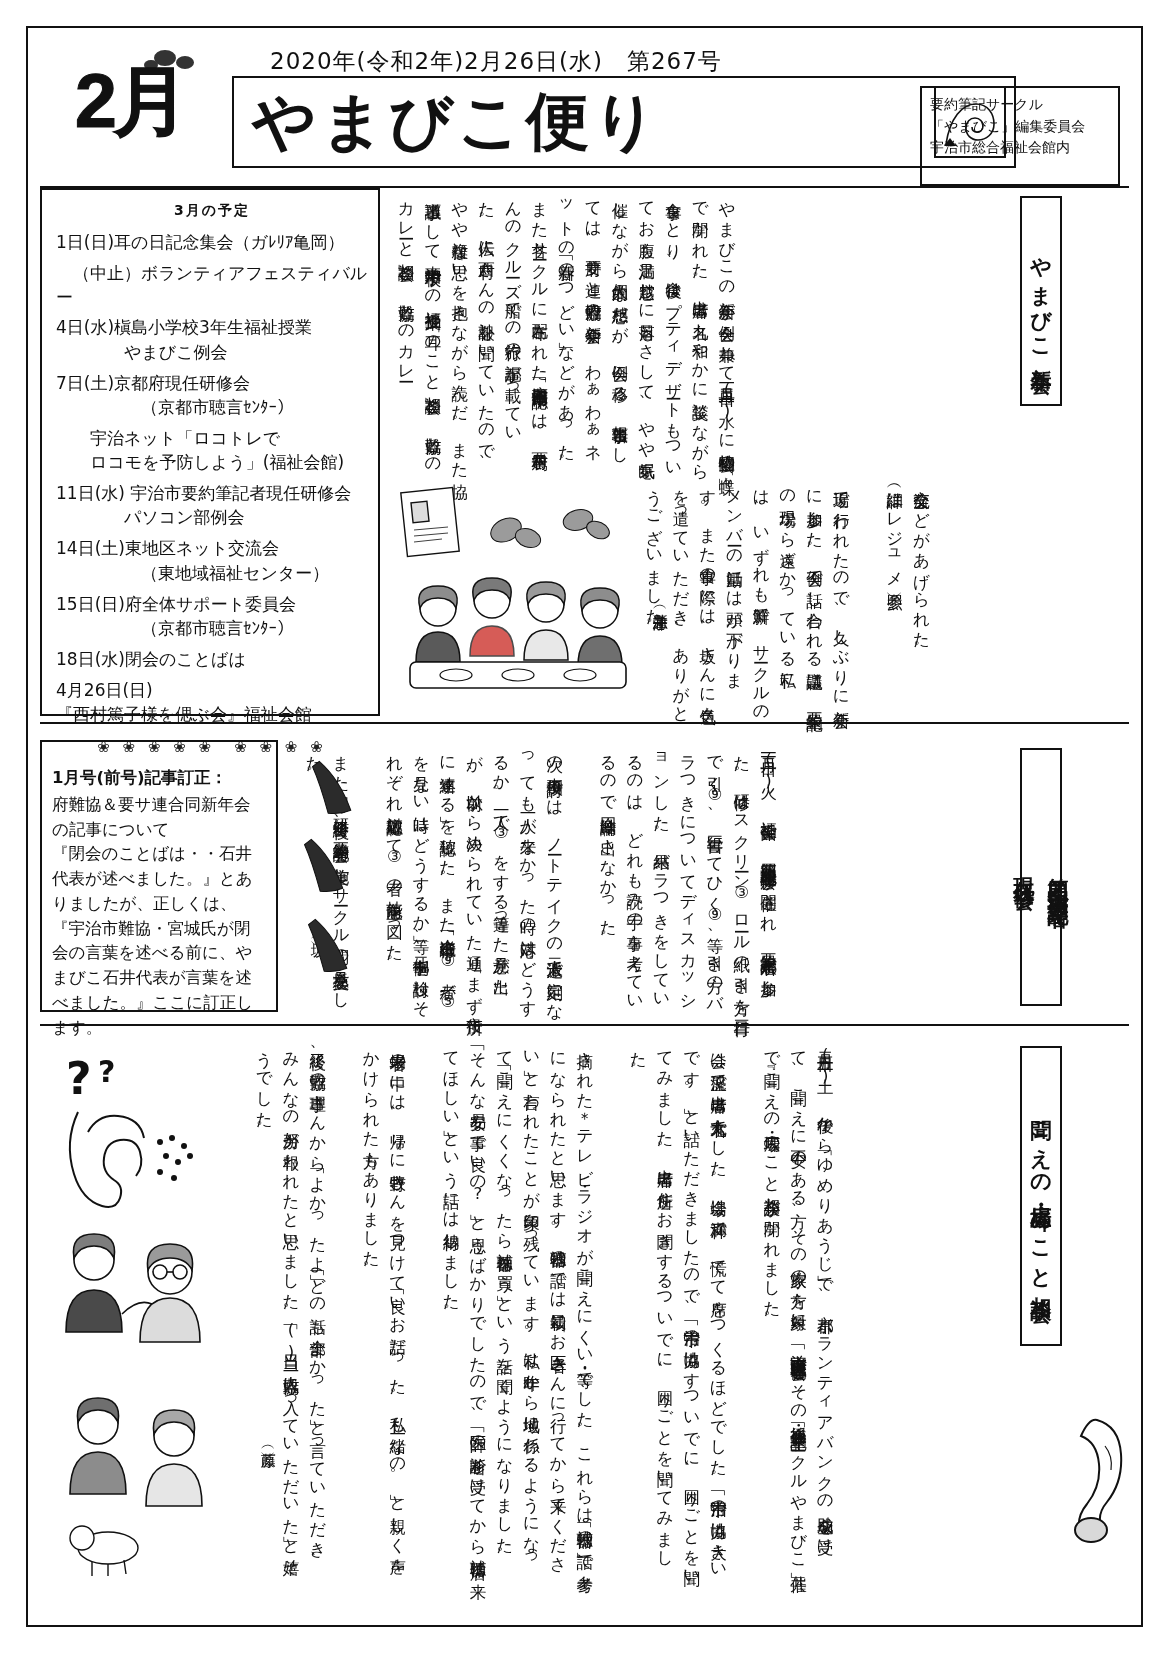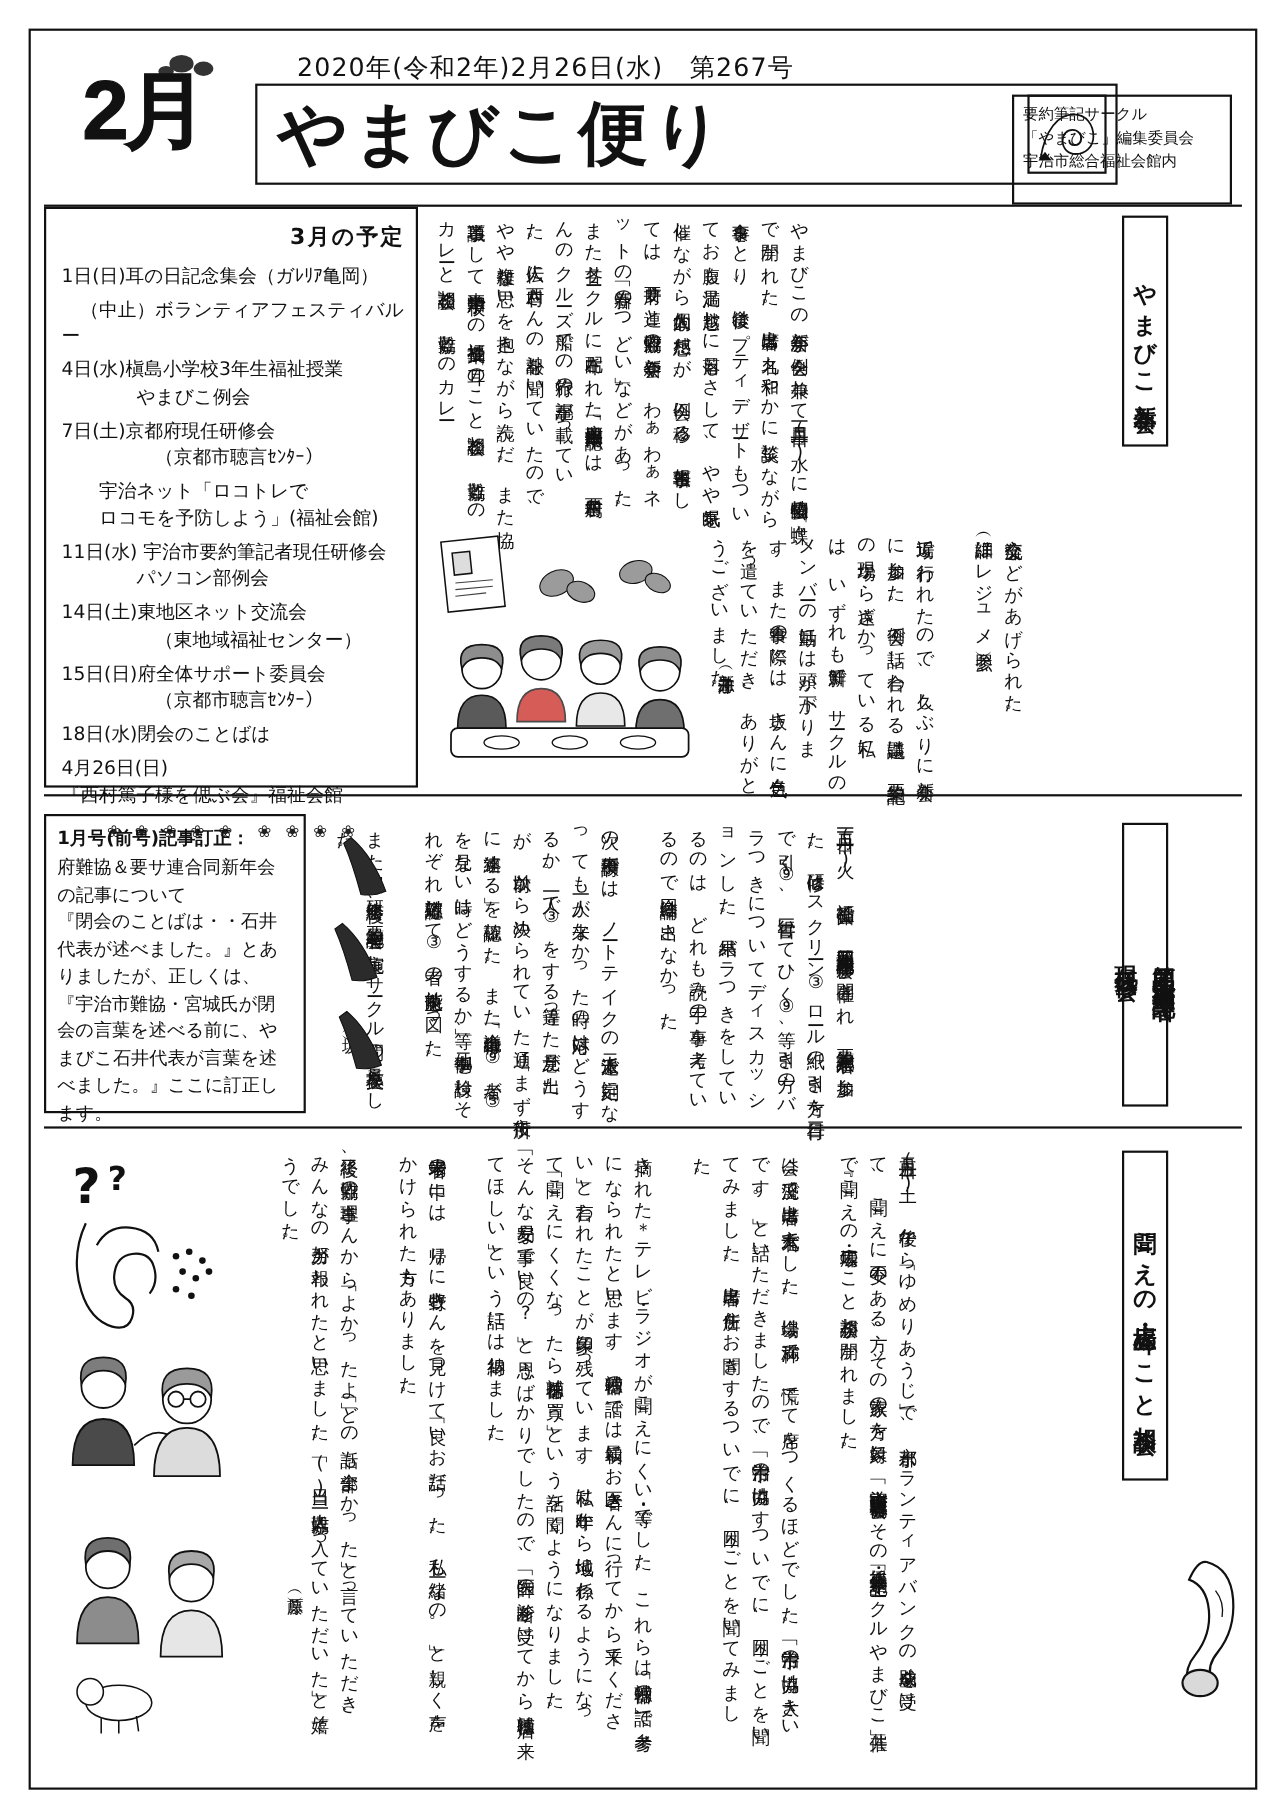--- a/index.html
+++ b/index.html
@@ -145,23 +145,23 @@
     left: 40px;
     top: 188px;
     width: 340px;
     height: 528px;
     border: 2px solid #111;
     box-sizing: border-box;
     padding: 10px 10px 4px 14px;
   }
   .sched h2 {
     margin: 2px 0 10px 0;
-    font-size: 20px;
+    font-size: 14px;
     font-weight: bold;
-    text-align: right;
+    text-align: center;
     letter-spacing: 2px;
   }
   .sched ul { list-style: none; margin: 0; padding: 0; }
   .sched li {
     font-size: 17px;
     line-height: 1.42;
     margin-bottom: 7px;
     white-space: pre-line;
   }
   .sched li.sub { margin-bottom: 6px; }
@@ -229,21 +229,21 @@
 
   
   .corr {
     position: absolute;
     left: 40px;
     top: 740px;
     width: 238px;
     height: 272px;
     border: 2px solid #111;
     box-sizing: border-box;
-    padding: 8px 10px;
+    padding: 24px 10px;
     font-size: 16.5px;
     line-height: 1.5;
   }
   .s2-head {
     position: absolute;
     left: 1020px;
     top: 748px;
     width: 42px;
     height: 258px;
   }

